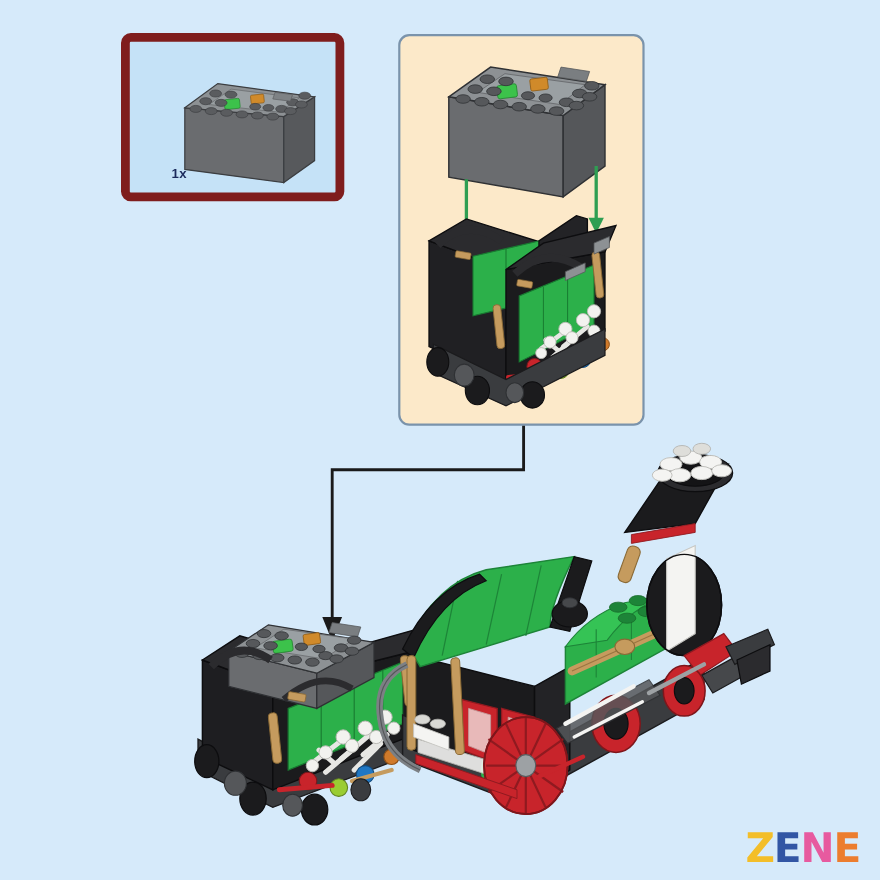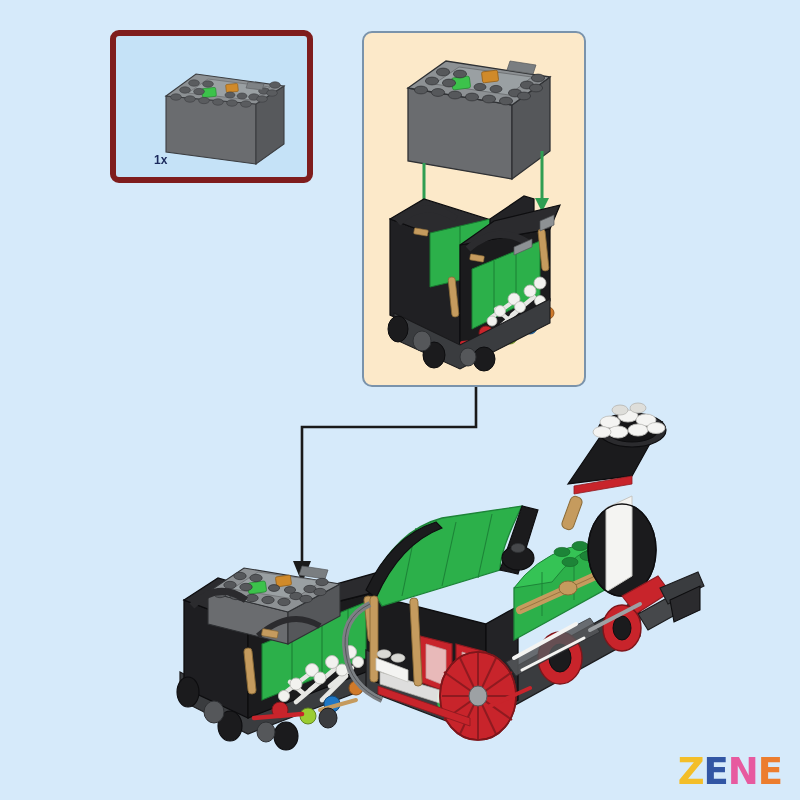--- a/index.html
+++ b/index.html
@@ -21,21 +21,21 @@
   }
 
   
   #parts-box {
     position: absolute;
     left: 110px;
     top: 30px;
     width: 203px;
     height: 153px;
     background: #c5e2f7;
-    border: 6px solid #7f1d1d;
+    border: 8px solid #7f1d1d;
     border-radius: 9px;
     box-sizing: border-box;
   }
   #parts-qty {
     position: absolute;
     left: 38px;
     bottom: 10px;
     font-size: 12px;
     font-weight: bold;
     color: #1b2a5c;

